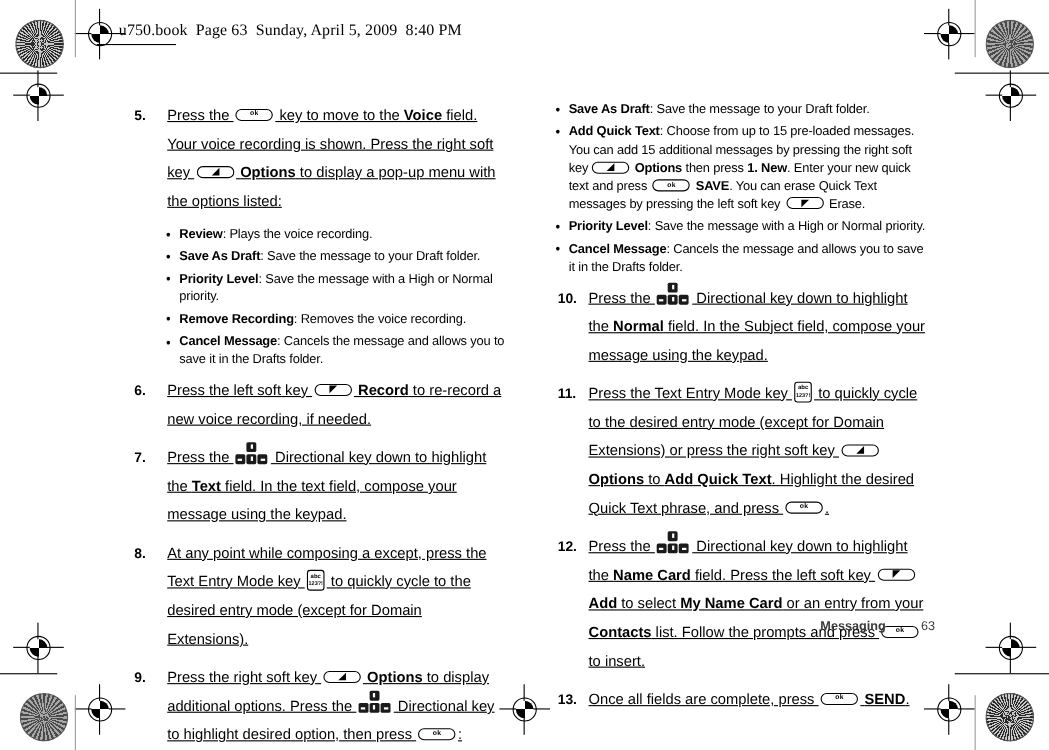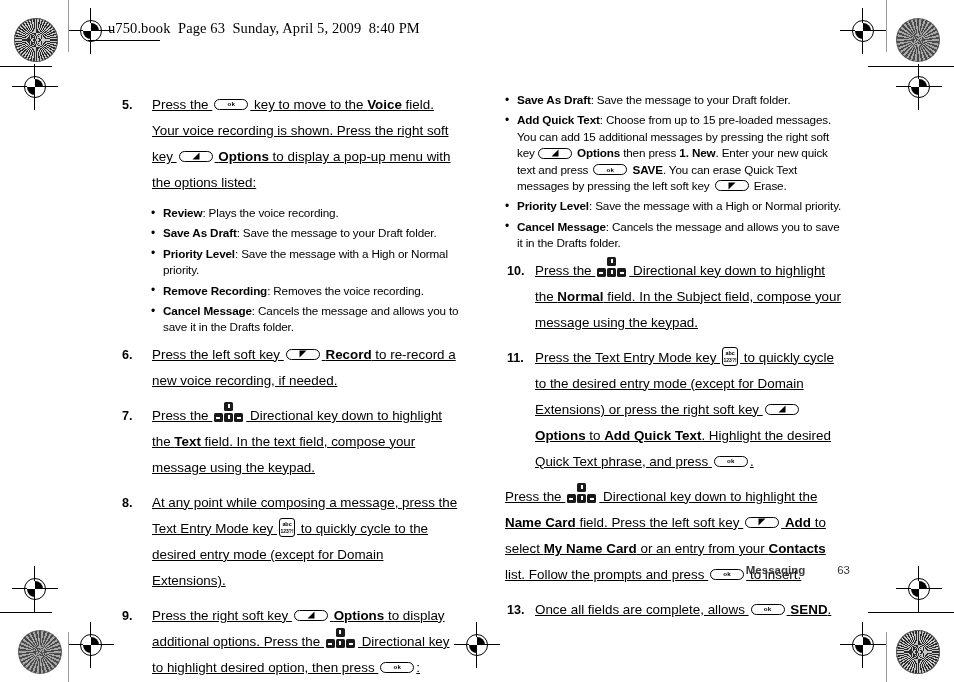--- a/index.html
+++ b/index.html
@@ -304,21 +304,21 @@
             <i class="lf"></i><s class="al"></s>
             <i class="ct"></i><s class="ac"></s>
             <i class="rt"></i><s class="ar"></s>
           </span><span> Directional key down to highlight the </span><b>Text</b><span> field. In the text field, compose your message using the keypad.</span>
       </div>
     </div>
 
     <div class="step">
       <div class="num">8.</div>
       <div class="body">
-        <span>At any point while composing a message, press the Text Entry Mode key </span><span class="key key-tem">
+        <span>At any point while composing a except, press the Text Entry Mode key </span><span class="key key-tem">
             <span class="t1">abc</span>
             <span class="t2">123?!</span>
           </span><span> to quickly cycle to the desired entry mode (except for Domain Extensions).</span>
       </div>
     </div>
 
     <div class="step">
       <div class="num">9.</div>
       <div class="body">
         <span>Press the right soft key </span><span class="key key-pill"><span class="tri-r"></span></span> <b>Options</b><span> to display additional options. Press the </span><span class="key key-dir">
@@ -361,34 +361,35 @@
       <div class="num">11.</div>
       <div class="body">
         <span>Press the Text Entry Mode key </span><span class="key key-tem">
             <span class="t1">abc</span>
             <span class="t2">123?!</span>
           </span><span> to quickly cycle to the desired entry mode (except for Domain Extensions) or press the right soft key </span><span class="key key-pill"><span class="tri-r"></span></span> <b>Options</b><span> to </span><b>Add Quick Text</b><span>. Highlight the desired Quick Text phrase, and press </span><span class="key key-pill"><span class="lbl">ok</span></span><span>.</span>
       </div>
     </div>
 
     <div class="step">
+      <div class="num">12.</div>
       <div class="body">
         <span>Press the </span><span class="key key-dir">
             <i class="up"></i><s class="au"></s>
             <i class="lf"></i><s class="al"></s>
             <i class="ct"></i><s class="ac"></s>
             <i class="rt"></i><s class="ar"></s>
           </span><span> Directional key down to highlight the </span><b>Name Card</b><span> field. Press the left soft key </span><span class="key key-pill"><span class="tri-l"></span></span> <b>Add</b><span> to select </span><b>My Name Card</b><span> or an entry from your </span><b>Contacts</b><span> list. Follow the prompts and press </span><span class="key key-pill"><span class="lbl">ok</span></span><span> to insert.</span>
       </div>
     </div>
 
     <div class="step">
       <div class="num">13.</div>
       <div class="body">
-        <span>Once all fields are complete, allows </span><span class="key key-pill"><span class="lbl">ok</span></span> <b>SEND</b><span>.</span>
+        <span>Once all fields are complete, press </span><span class="key key-pill"><span class="lbl">ok</span></span> <b>SEND</b><span>.</span>
       </div>
     </div>
   </div>
 
   <div class="footer">
     <span class="label">Messaging</span><span class="pg">63</span>
   </div>
 
 </div>
 

